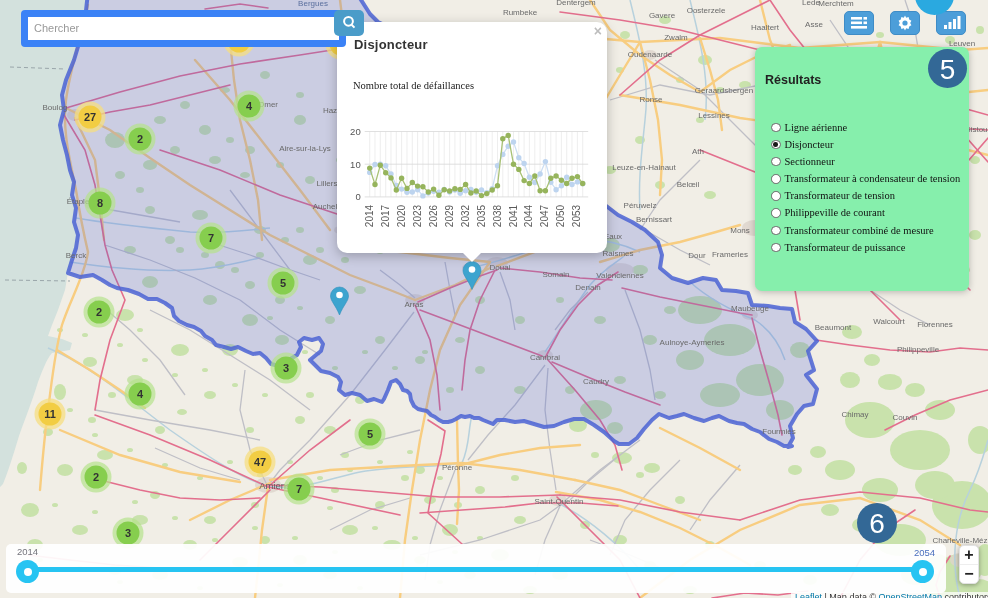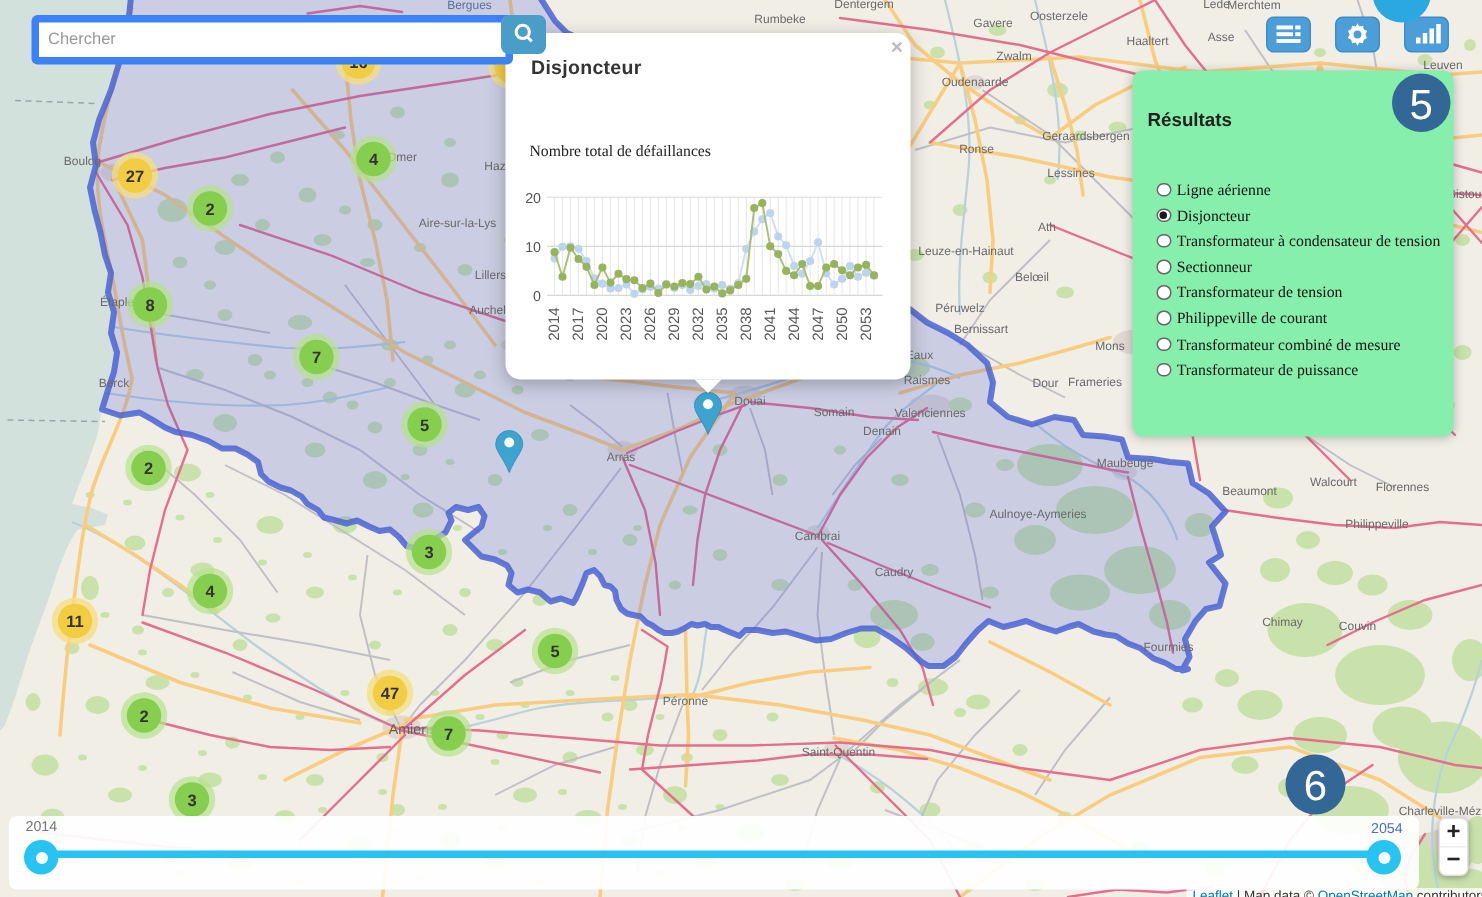--- a/index.html
+++ b/index.html
@@ -1,22 +1,22 @@
 <!DOCTYPE html>
 <html><head><meta charset="utf-8">
 <style>
 html,body{margin:0;padding:0;}
 body{width:988px;height:598px;position:relative;overflow:hidden;font-family:"Liberation Sans",sans-serif;background:#f1eee6;}
 #map{position:absolute;left:0;top:0;}
-#search{position:absolute;left:21px;top:10px;width:305px;height:23px;border:5px solid #3b82f6;border-radius:4px;background:#fff;padding:0 0 0 6px;font-size:11px;color:#999;line-height:23px;z-index:30;}
+#search{position:absolute;left:21px;top:10px;width:305px;height:23px;border:7px solid #3b82f6;border-radius:4px;background:#fff;padding:0 0 0 6px;font-size:11px;color:#999;line-height:23px;z-index:30;}
 #searchbtn{position:absolute;left:334px;top:10px;width:30px;height:26px;background:#4a9cc9;border-radius:5px;z-index:30;}
 #popup{position:absolute;left:337px;top:22px;width:270px;height:231px;background:#fff;border-radius:10px;box-shadow:0 3px 12px rgba(0,0,0,0.25);z-index:10;}
 #popup .tail{position:absolute;left:126px;top:231px;width:0;height:0;border-left:9px solid transparent;border-right:9px solid transparent;border-top:9.5px solid #fff;}
 #popup h1{margin:0;position:absolute;left:17px;top:15px;font-size:13px;color:#333;letter-spacing:0.2px;}
-#popup .sub{position:absolute;left:16px;top:74px;font-size:10.5px;color:#222;font-family:"Liberation Serif",serif;}
+#popup .sub{position:absolute;left:16px;top:58px;font-size:10.5px;color:#222;font-family:"Liberation Serif",serif;}
 #popup .close{position:absolute;right:5px;top:1px;font-size:14px;color:#bdbdbd;font-weight:bold;}
 #results{position:absolute;left:755px;top:47px;width:214px;height:244px;background:#86efac;border-radius:7px;box-shadow:0 1px 7px rgba(0,0,0,0.25);}
 #results h1{margin:0;position:absolute;left:10px;top:26px;font-size:12.5px;color:#222;}
 #results .list{position:absolute;left:16px;top:69.5px;}
 #results .row{height:17.2px;position:relative;white-space:nowrap;}
 .radio{display:inline-block;width:7.5px;height:7.5px;border:1px solid #666;border-radius:50%;background:#fff;vertical-align:-1.5px;margin-right:4px;position:relative;}
 .rdot{position:absolute;left:1.4px;top:1.4px;width:4.7px;height:4.7px;border-radius:50%;background:#1a1a1a;}
 .rtext{font-family:"Liberation Serif",serif;font-size:10.5px;color:#111;}
 .topbtn{position:absolute;top:11px;width:30px;height:24px;background:#4c9ed9;border:1px solid #3f8cc6;border-radius:5px;box-sizing:border-box;}
 .numcirc{position:absolute;border-radius:50%;background:#336896;color:#fff;text-align:center;}
@@ -724,22 +724,22 @@
         <text transform="translate(227.4,182.9) rotate(-90)" font-size="10" fill="#5a5a5a" text-anchor="end" font-family="Liberation Sans">2050</text>
         <text transform="translate(243.4,182.9) rotate(-90)" font-size="10" fill="#5a5a5a" text-anchor="end" font-family="Liberation Sans">2053</text>
       </svg>
     </div>
 </div>
 <div id="results">
   <h1>Résultats</h1>
   <div class="list">
       <div class="row"><span class="radio"></span><span class="rtext">Ligne aérienne</span></div>
       <div class="row"><span class="radio"><span class="rdot"></span></span><span class="rtext">Disjoncteur</span></div>
+      <div class="row"><span class="radio"></span><span class="rtext">Sectionneur</span></div>
       <div class="row"><span class="radio"></span><span class="rtext">Transformateur à condensateur de tension</span></div>
-      <div class="row"><span class="radio"></span><span class="rtext">Sectionneur</span></div>
       <div class="row"><span class="radio"></span><span class="rtext">Transformateur de tension</span></div>
       <div class="row"><span class="radio"></span><span class="rtext">Philippeville de courant</span></div>
       <div class="row"><span class="radio"></span><span class="rtext">Transformateur combiné de mesure</span></div>
       <div class="row"><span class="radio"></span><span class="rtext">Transformateur de puissance</span></div>
     </div>
 </div>
 <div class="topbtn" style="left:844px;">
  <svg width="28" height="22" viewBox="0 0 28 22">
       <g fill="#fff">
         <rect x="6" y="5" width="11" height="2.6"></rect>

